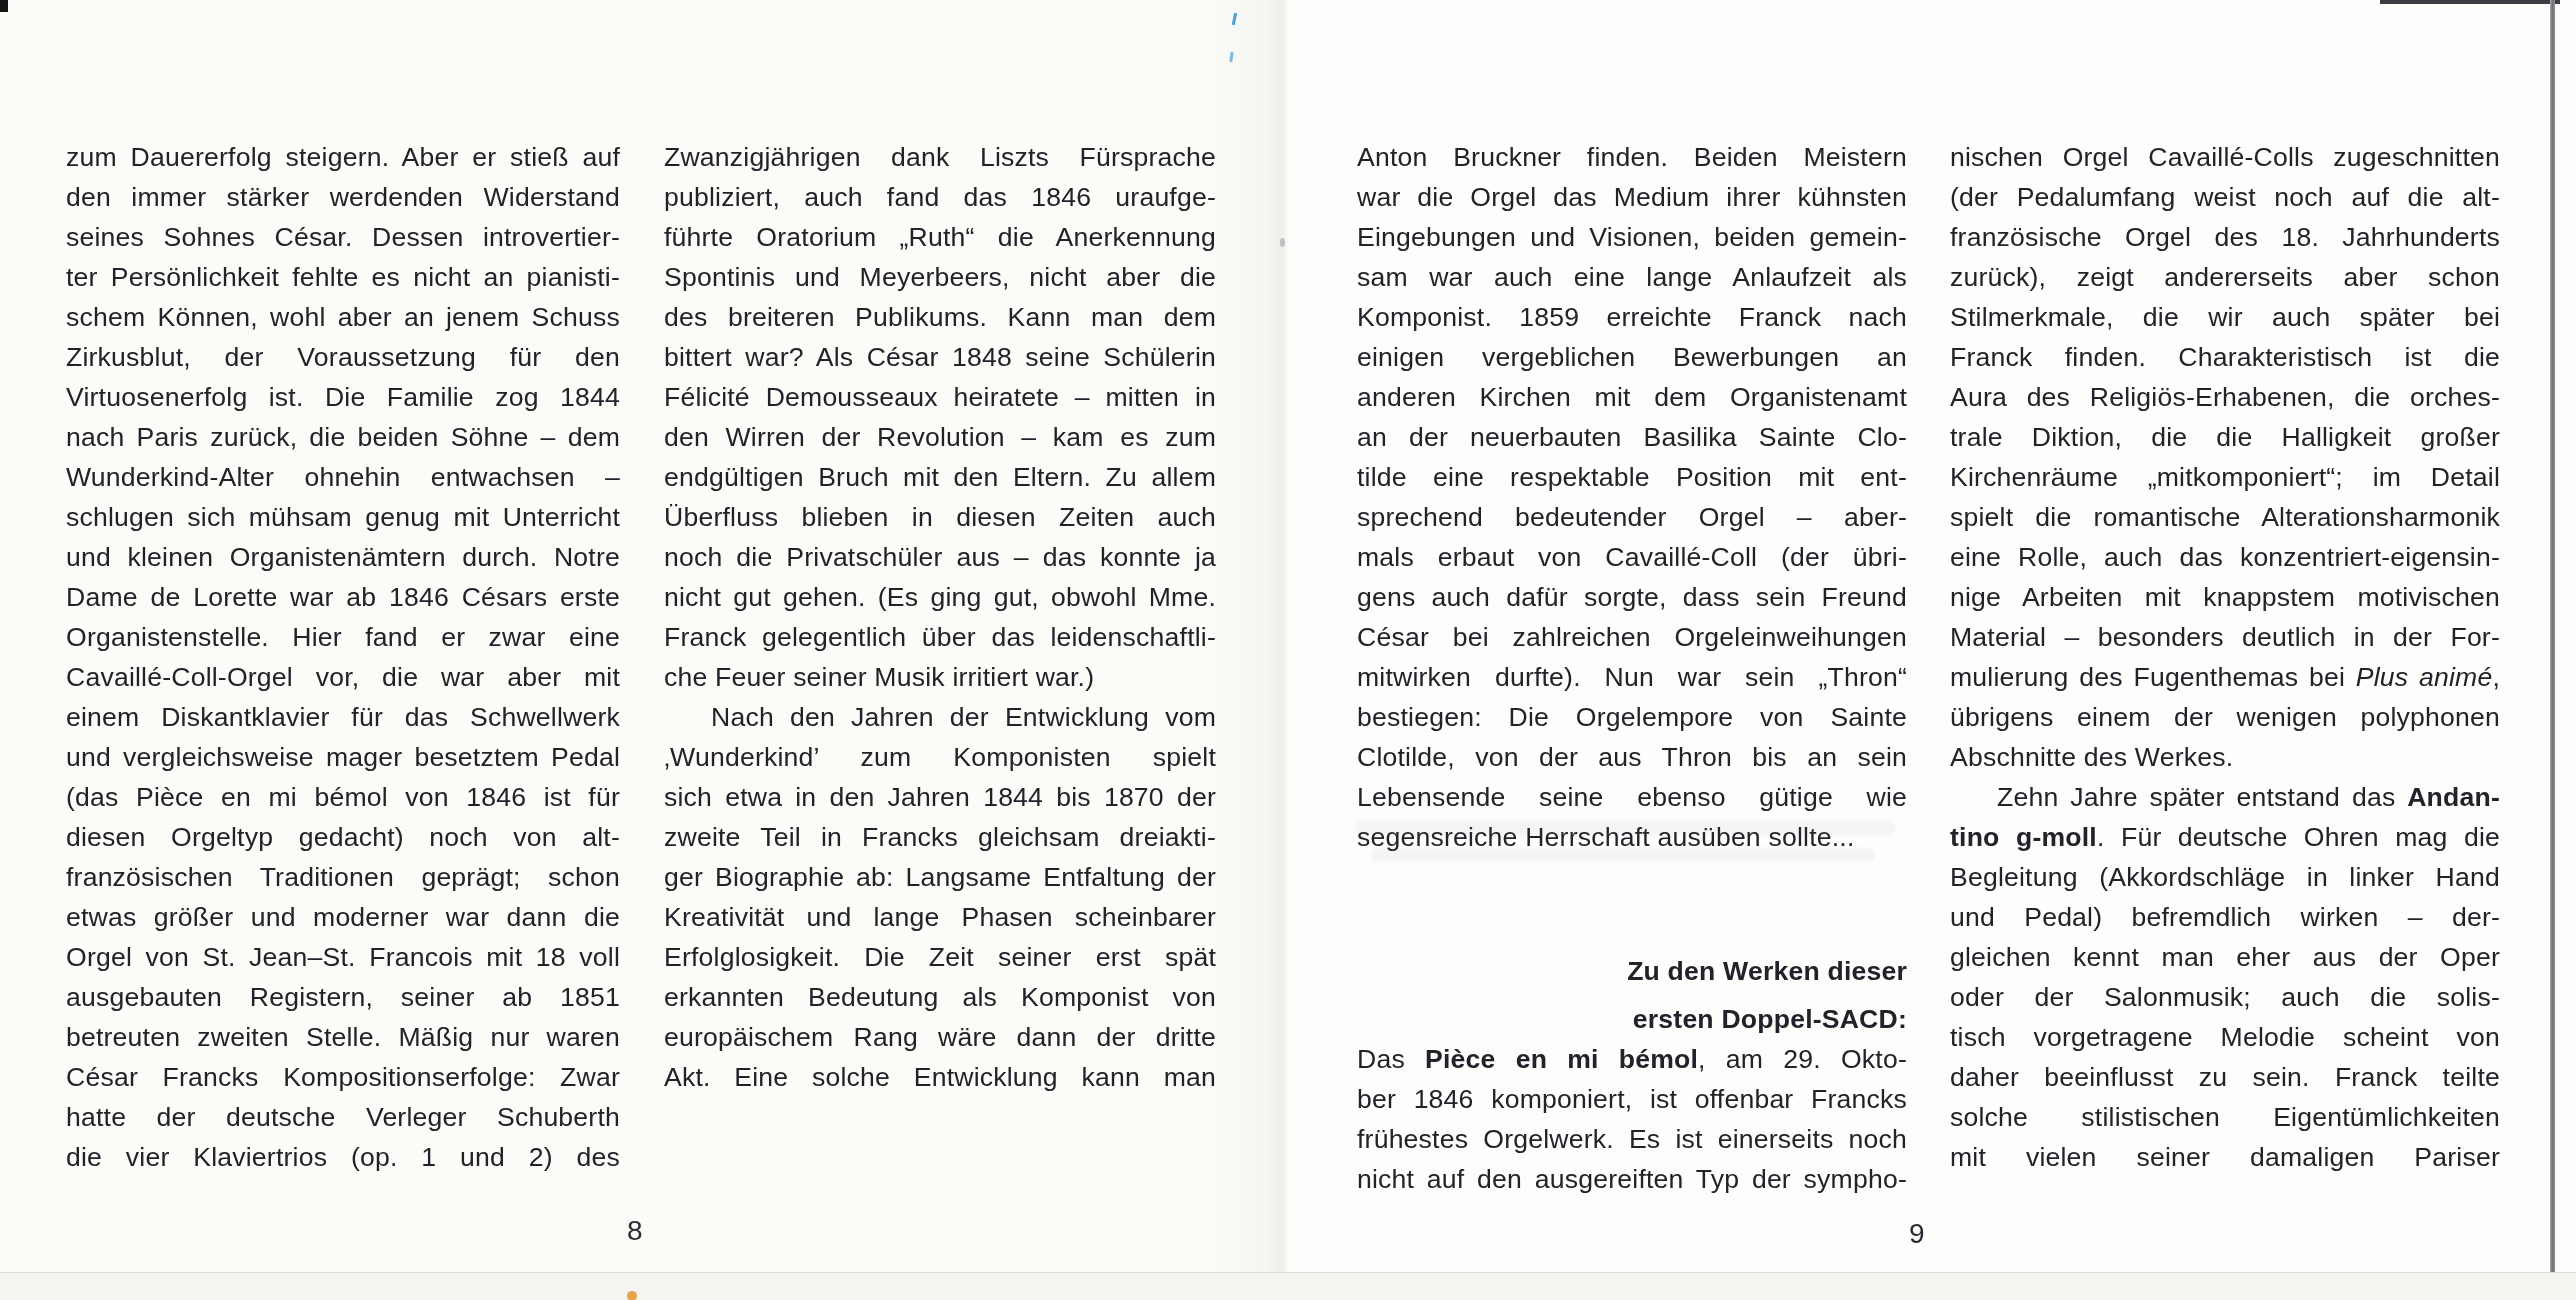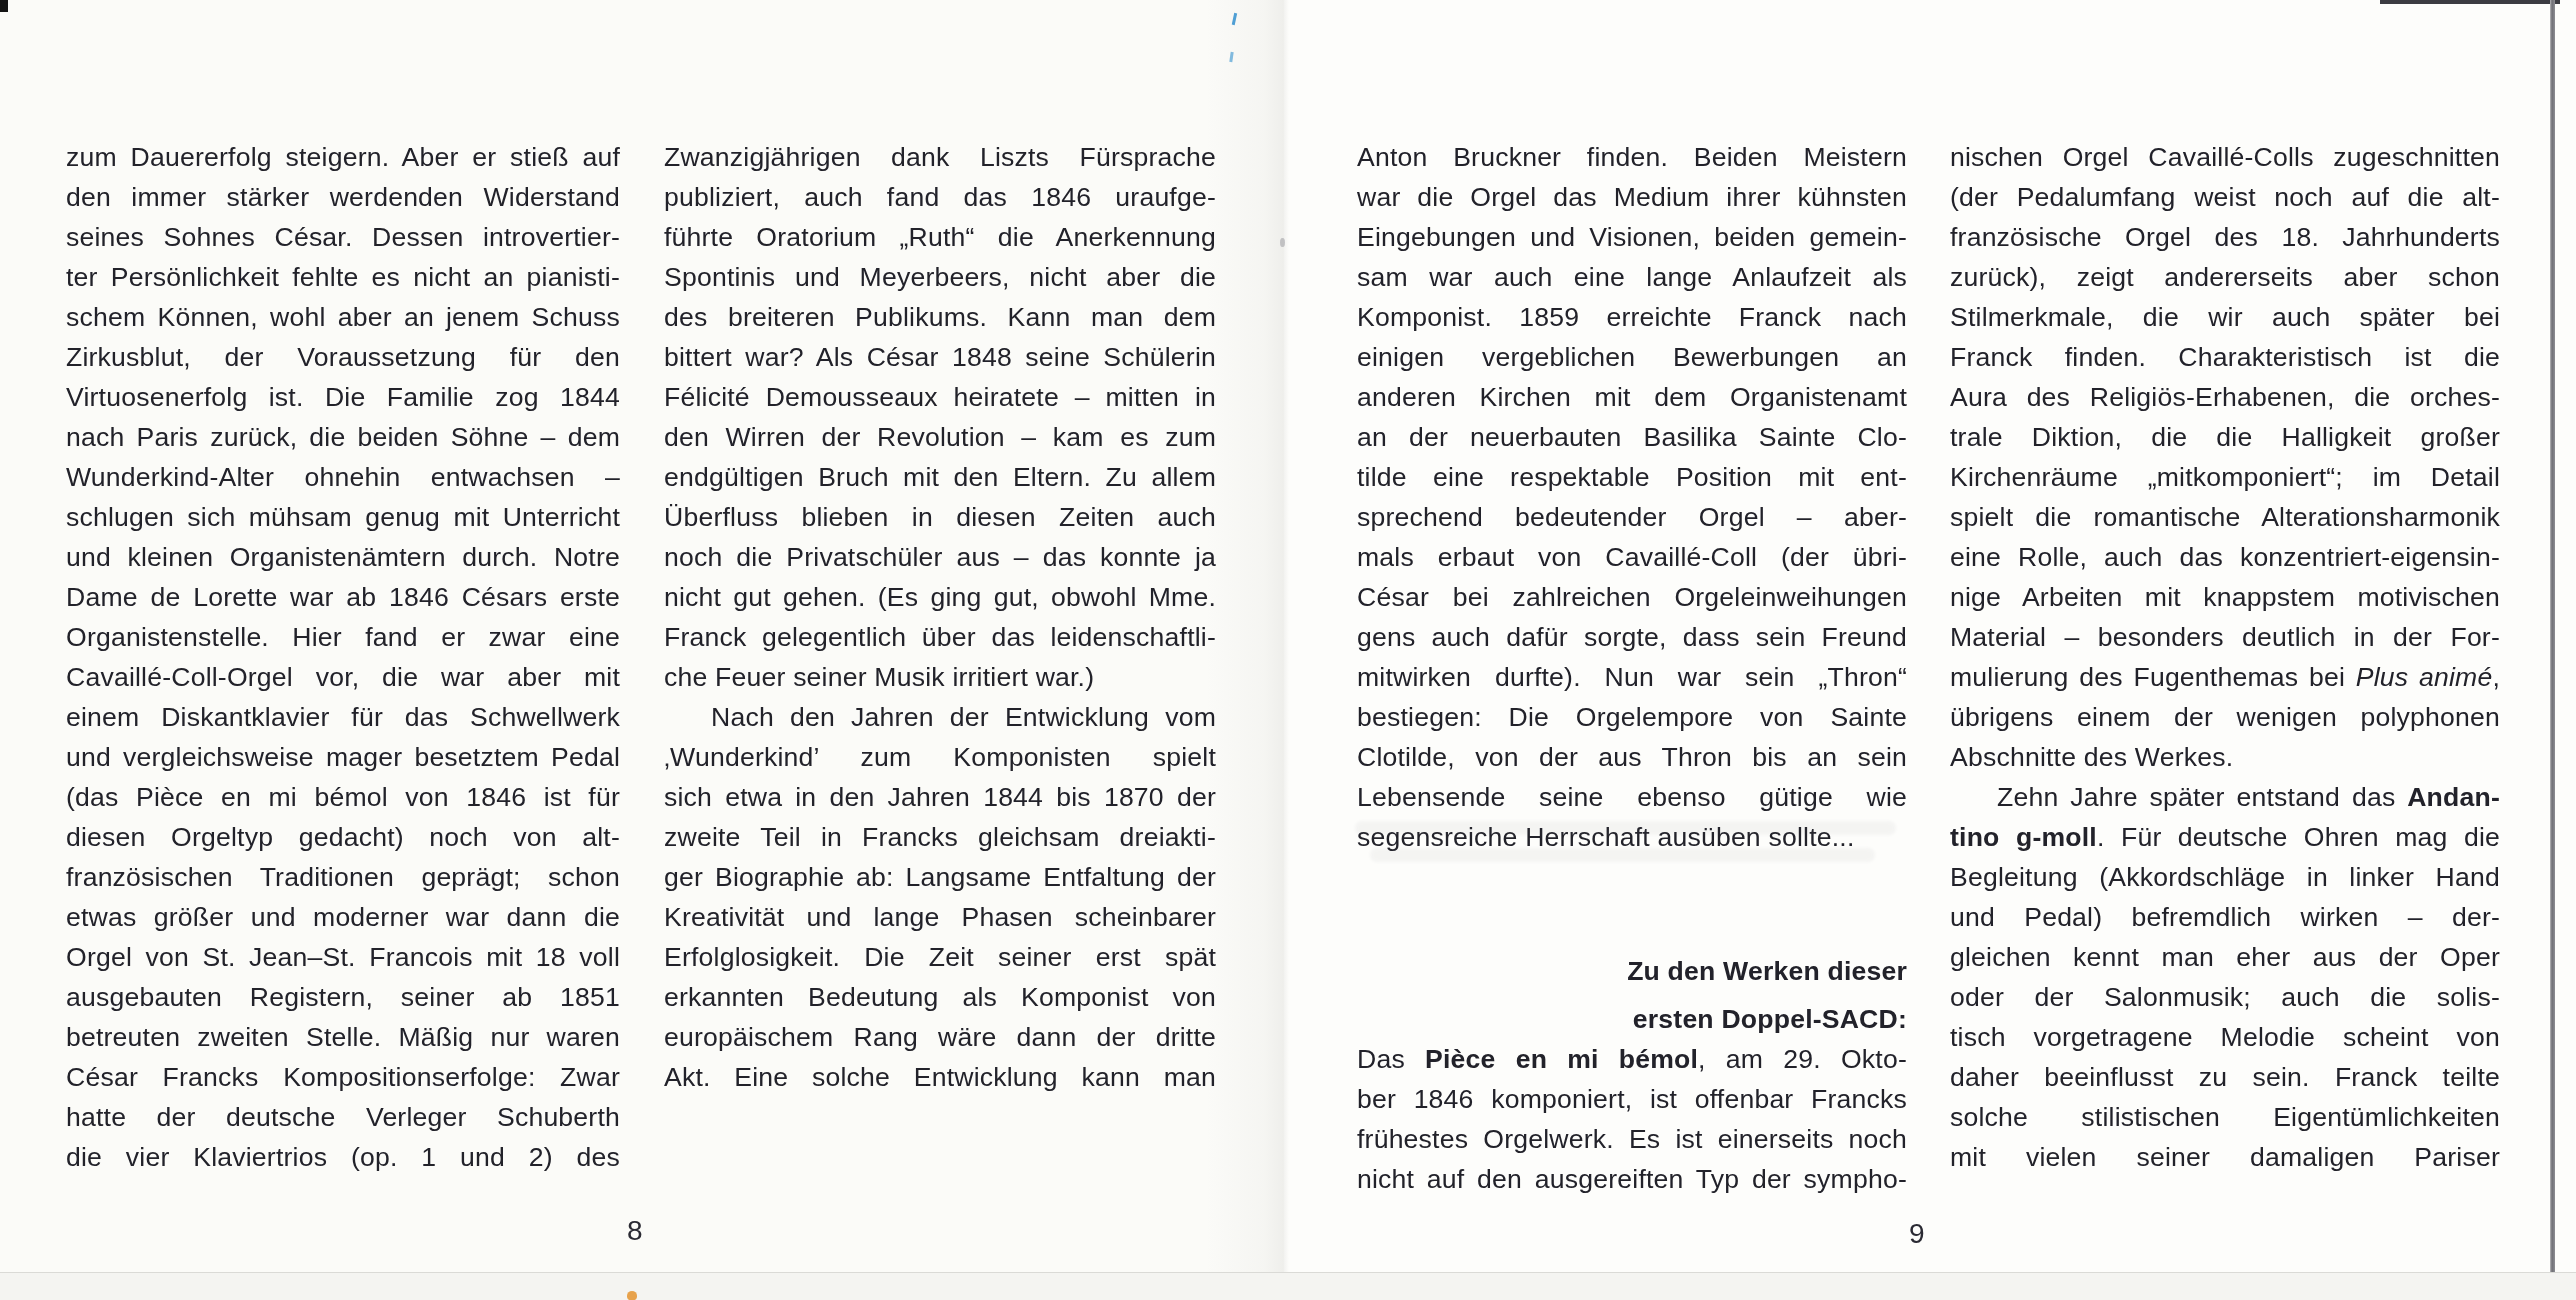--- a/index.html
+++ b/index.html
@@ -132,22 +132,22 @@
       <div class="line"><span>war die Orgel das Medium ihrer kühnsten</span></div>
       <div class="line"><span>Eingebungen und Visionen, beiden gemein-</span></div>
       <div class="line"><span>sam war auch eine lange Anlaufzeit als</span></div>
       <div class="line"><span>Komponist. 1859 erreichte Franck nach</span></div>
       <div class="line"><span>einigen vergeblichen Bewerbungen an</span></div>
       <div class="line"><span>anderen Kirchen mit dem Organistenamt</span></div>
       <div class="line"><span>an der neuerbauten Basilika Sainte Clo-</span></div>
       <div class="line"><span>tilde eine respektable Position mit ent-</span></div>
       <div class="line"><span>sprechend bedeutender Orgel – aber-</span></div>
       <div class="line"><span>mals erbaut von Cavaillé-Coll (der übri-</span></div>
+      <div class="line"><span>gens auch dafür sorgte, dass sein Freund</span></div>
       <div class="line"><span>César bei zahlreichen Orgeleinweihungen</span></div>
-      <div class="line"><span>gens auch dafür sorgte, dass sein Freund</span></div>
       <div class="line"><span>mitwirken durfte). Nun war sein „Thron“</span></div>
       <div class="line"><span>bestiegen: Die Orgelempore von Sainte</span></div>
       <div class="line"><span>Clotilde, von der aus Thron bis an sein</span></div>
       <div class="line"><span>Lebensende seine ebenso gütige wie</span></div>
       <div class="line left"><span>segensreiche Herrschaft ausüben sollte...</span></div>
       <div class="line right bold" style="margin-top: 94px;"><span>Zu den Werken dieser</span></div>
       <div class="line right bold"><span>ersten Doppel-SACD:</span></div>
       <div class="line"><span>Das </span><b>Pièce en mi bémol</b><span>, am 29. Okto-</span></div>
       <div class="line"><span>ber 1846 komponiert, ist offenbar Francks</span></div>
       <div class="line"><span>frühestes Orgelwerk. Es ist einerseits noch</span></div>

